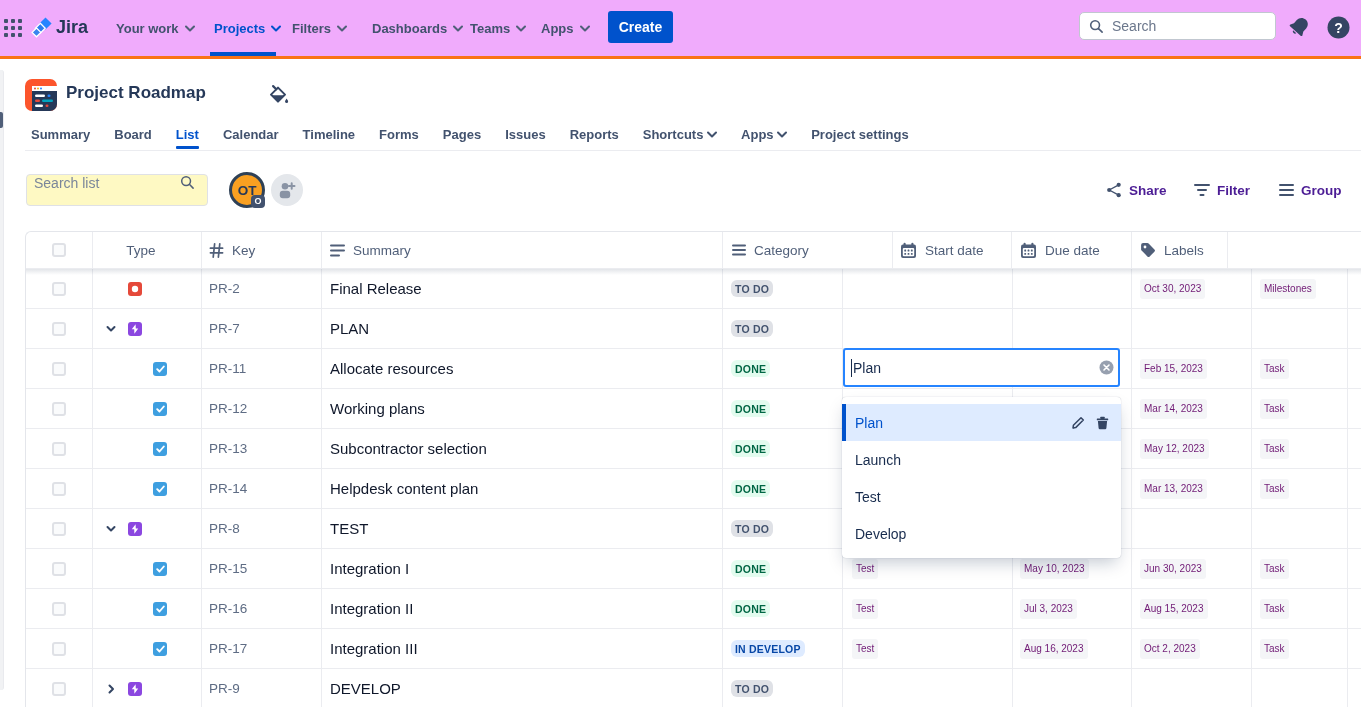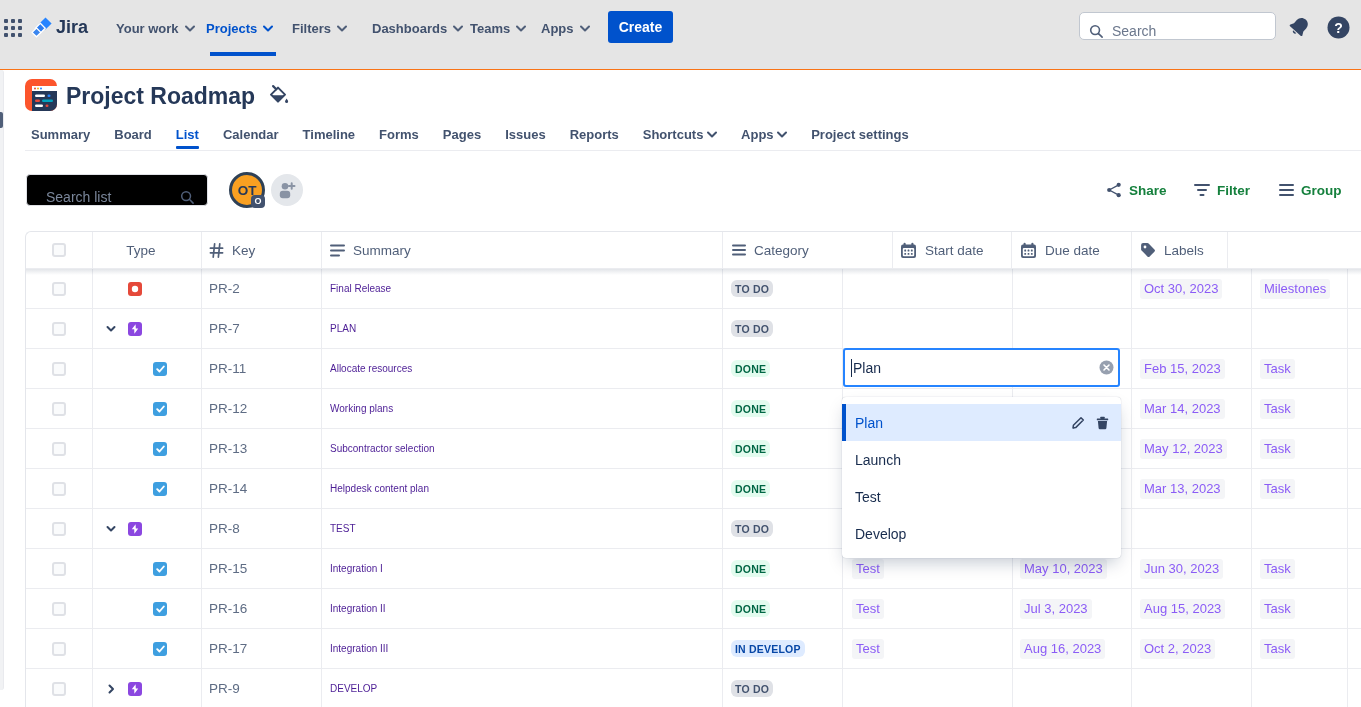--- a/index.html
+++ b/index.html
@@ -2,69 +2,69 @@
 <html><head>
 <meta charset="utf-8">
 <style>
   * { margin:0; padding:0; box-sizing:border-box; }
   html,body { width:1361px; height:707px; overflow:hidden; background:#fff;
     font-family:"Liberation Sans", sans-serif; }
   .abs { position:absolute; }
   #app { position:relative; width:1361px; height:707px; background:#fff; }
 
   
-  #topnav { position:absolute; left:0; top:0; width:1361px; height:70px;
-    background:#e5e5e5; border-bottom:1px solid #f97316; }
+  #topnav { position:absolute; left:0; top:0; width:1361px; height:59px;
+    background:#f0abfc; border-bottom:3px solid #f97316; }
   .navitem { position:absolute; top:0; height:56px; display:flex; align-items:center;
     font-size:13px; font-weight:bold; color:#42526E; letter-spacing:0; }
   .navitem .chev { margin-left:6px; }
   .navitem.active { color:#0052CC; }
   #createbtn { position:absolute; left:608px; top:11px; width:65px; height:32px;
     background:#0052CC; border-radius:3px; color:#fff; font-size:14px; font-weight:bold;
     display:flex; align-items:center; justify-content:center; }
   #projunderline { position:absolute; left:210px; top:52px; width:66px; height:4px; background:#0052CC; }
   #navsearch { position:absolute; left:1079px; top:12px; width:197px; height:28px;
-    border:1.5px solid #C1C7D0; border-radius:5px; background:#fff; display:flex; align-items:flex-end; }
+    border:1.5px solid #C1C7D0; border-radius:5px; background:#fff; display:flex; align-items:center; }
   #navsearch span { color:#6B778C; font-size:14px; margin-left:8px; }
 
   
   #rail { position:absolute; left:0; top:70px; width:4px; height:620px;
     background:#F1F2F4; border-right:1px solid #E9EAEE; border-radius:0 3px 3px 0; }
   #railmark { position:absolute; left:0; top:112px; width:3px; height:16px;
     background:#505F79; border-radius:0 2px 2px 0; }
 
   
-  #ptitle { position:absolute; left:66px; top:83px; font-size:23px; font-weight:bold;
+  #ptitle { position:absolute; left:66px; top:83px; font-size:17px; font-weight:bold;
     color:#253858; letter-spacing:0px; }
 
   
   #tabs { position:absolute; left:31px; top:124px; display:flex; gap:24px;
     font-size:13px; font-weight:bold; color:#42526E; }
   #tabs .tab { position:relative; display:flex; align-items:center; height:20px; }
   #tabs .tab.active { color:#0052CC; }
   #tabs .tab.active::after { content:""; position:absolute; left:0; right:0; top:22px;
     height:3px; background:#0052CC; border-radius:1px; }
   #tabdivider { position:absolute; left:25px; top:150px; width:1336px; height:1px; background:#EBECF0; }
 
   
   #listsearch { position:absolute; left:26px; top:174px; width:182px; height:32px;
-    border:1px solid #DFE1E6; border-radius:4px; background:#000000;
-    display:flex; align-items:flex-end;padding-left:12px; }
+    border:1px solid #DFE1E6; border-radius:4px; background:#fef9c3;
+    display:flex; align-items:flex-start; }
   #listsearch span { color:#7A869A; font-size:14px; margin-left:7px; flex:1; }
   #avatar { position:absolute; left:229px; top:172px; width:36px; height:36px;
     border-radius:50%; background:#F9A021; border:3px solid #2F4156;
     display:flex; align-items:center; justify-content:center;
     color:#253858; font-size:13.5px; font-weight:bold; }
   #avbadge { position:absolute; left:251px; top:195px; width:14px; height:13px;
     background:#42526E; border-radius:4px;
     color:#fff; font-size:9px; font-weight:bold; text-align:center; line-height:13px; }
   #addperson { position:absolute; left:271px; top:174px; width:32px; height:32px;
     border-radius:50%; background:#E4E7EB; display:flex; align-items:center; justify-content:center; }
   .toolbtn { position:absolute; top:180px; height:20px; display:flex; align-items:center;
-    font-size:13.5px; font-weight:bold; color:#15803d; }
+    font-size:13.5px; font-weight:bold; color:#4c1d95; }
   .toolbtn svg { margin-right:7px; }
 
   
   #table { position:absolute; left:25px; top:231px; width:1336px;
     border-top:1px solid #E4E6EB; border-left:1px solid #E4E6EB;
     border-top-left-radius:6px; background:#fff; }
   .trow { display:flex; width:1336px; height:40px; }
   .trow.head { height:37px; }
   .tc { border-right:1px solid #EBECF0; border-bottom:1px solid #EBECF0;
     display:flex; align-items:center; position:relative; }
@@ -75,28 +75,28 @@
   .c4 { width:120px; padding-left:8px; }
   .c5 { width:170px; padding-left:9px; }
   .c6 { width:119px; padding-left:7px; }
   .c7 { width:120px; padding-left:8px; }
   .c8 { width:96px; padding-left:8px; }
   .c9 { flex:1; border-right:none; }
   .head .tc { font-size:13.5px; color:#505F79; }
   .head .hicon { margin-right:8px; display:flex; }
   .cb { width:14px; height:14px; border:2px solid #DFE1E6; border-radius:3px; background:#FAFBFC; }
   .key { color:#5E6C84; font-size:13.5px; }
-  .sum { color:#4c1d95; font-size:10px; }
+  .sum { color:#0f172a; font-size:15px; }
   .badge { font-size:10.5px; font-weight:bold; letter-spacing:0.2px; padding:2.5px 4px;
     border-radius:6px; line-height:12px; }
   .b-todo { background:#DFE1E6; color:#42526E; }
   .b-done { background:#E3FCEF; color:#006644; }
   .b-prog { background:#DEEBFF; color:#0747A6; }
-  .chip { background:#F4F5F7; border-radius:3px; padding:2px 4px; font-size:13px;
-    color:#8b5cf6; line-height:16px; }
+  .chip { background:#F4F5F7; border-radius:3px; padding:2px 4px; font-size:10px;
+    color:#701a75; line-height:16px; }
   .typewrap { display:flex; align-items:center; width:100%; padding-left:12px; }
   .ticon { width:14px; height:14px; border-radius:3px; display:flex;
     align-items:center; justify-content:center; }
   .t-epic { background:#8B47E0; margin-left:11px; }
   .t-task { background:#3E9FE0; margin-left:48px; }
   .t-mile { background:#E5493A; margin-left:23px; }
   .rchev { width:12px; display:flex; }
   #headshadow { position:absolute; left:0px; top:37px; width:1336px; height:6px;
     background:linear-gradient(rgba(23,43,77,0.12), rgba(23,43,77,0)); pointer-events:none; z-index:3; }
 
@@ -140,21 +140,21 @@
         <path fill="#3A86EF" stroke="#fff" stroke-width="1.3" d="M6.5 12 10.9 16.4 6.5 20.8 2.1 16.4z"></path>
       </g>
     </svg>
     <div class="abs" style="left:56px;top:17px;font-size:18px;font-weight:bold;color:#253858">Jira</div>
 
     <div class="navitem" style="left:116px">Your work
       <svg class="chev" width="10" height="7" viewBox="0 0 10 7">
           <path d="M1 1.5 5 5.5 9 1.5" stroke="#505F79" stroke-width="2" fill="none" stroke-linecap="round" stroke-linejoin="round"></path>
         </svg>
     </div>
-    <div class="navitem active" style="left:206px">Projects
+    <div class="navitem active" style="left:214px">Projects
       <svg class="chev" width="10" height="7" viewBox="0 0 10 7">
           <path d="M1 1.5 5 5.5 9 1.5" stroke="#0052CC" stroke-width="2" fill="none" stroke-linecap="round" stroke-linejoin="round"></path>
         </svg>
     </div>
     <div class="navitem" style="left:292px">Filters
       <svg class="chev" width="10" height="7" viewBox="0 0 10 7">
           <path d="M1 1.5 5 5.5 9 1.5" stroke="#505F79" stroke-width="2" fill="none" stroke-linecap="round" stroke-linejoin="round"></path>
         </svg>
     </div>
     <div class="navitem" style="left:372px">Dashboards

